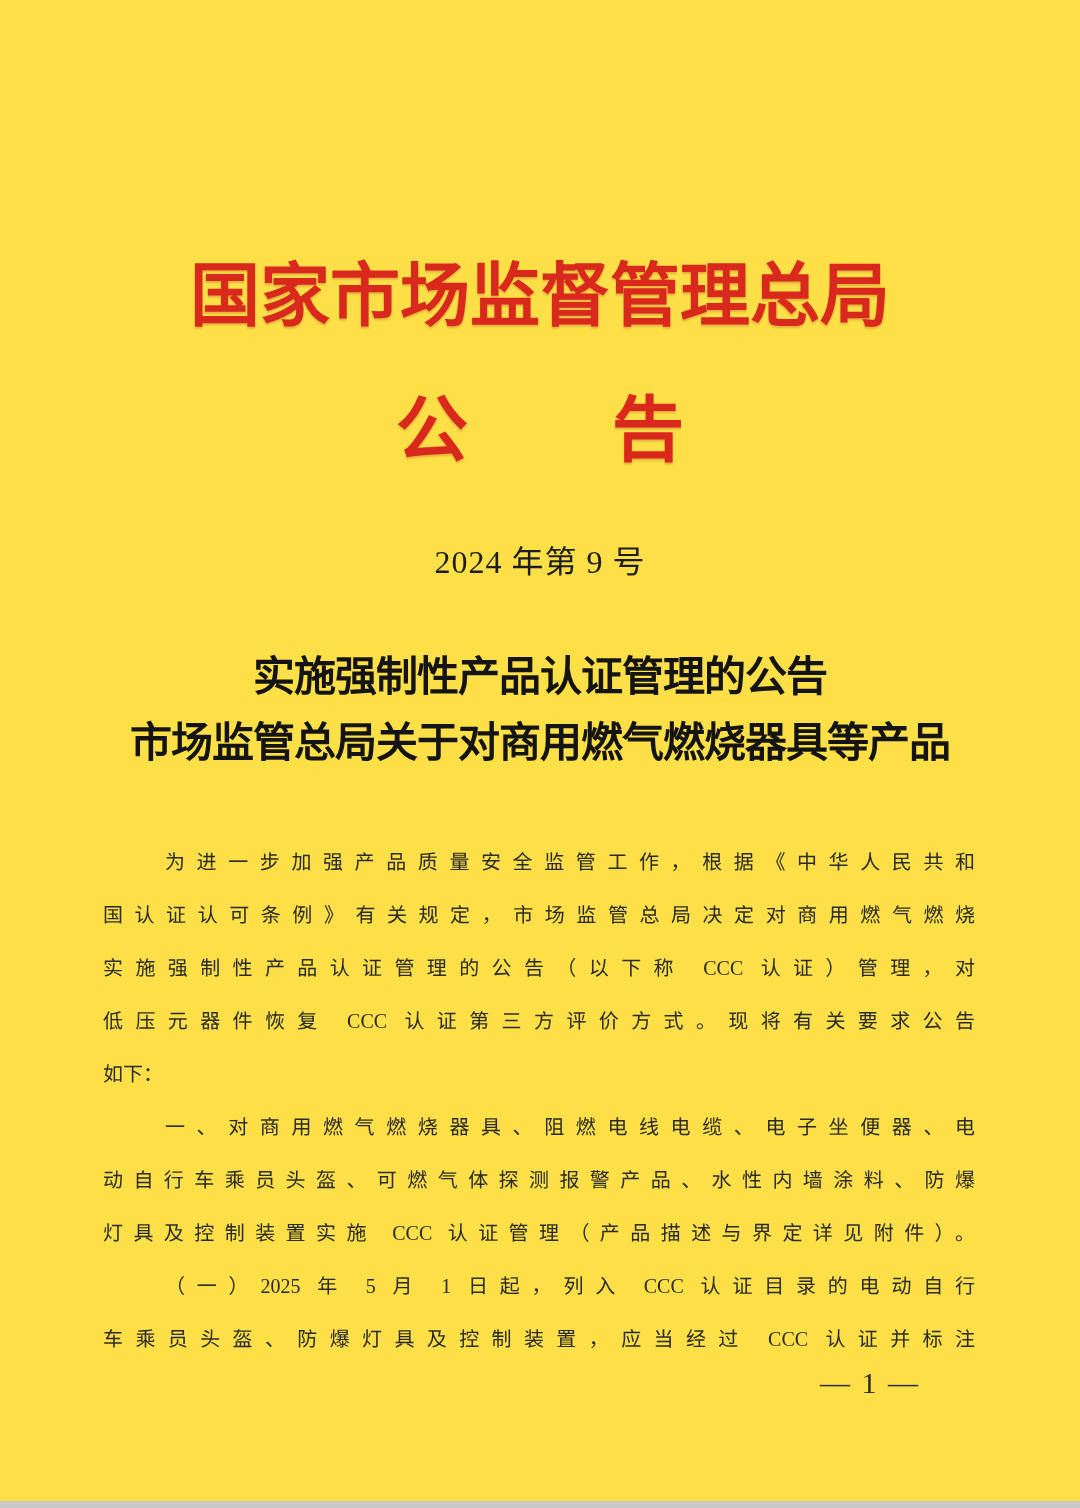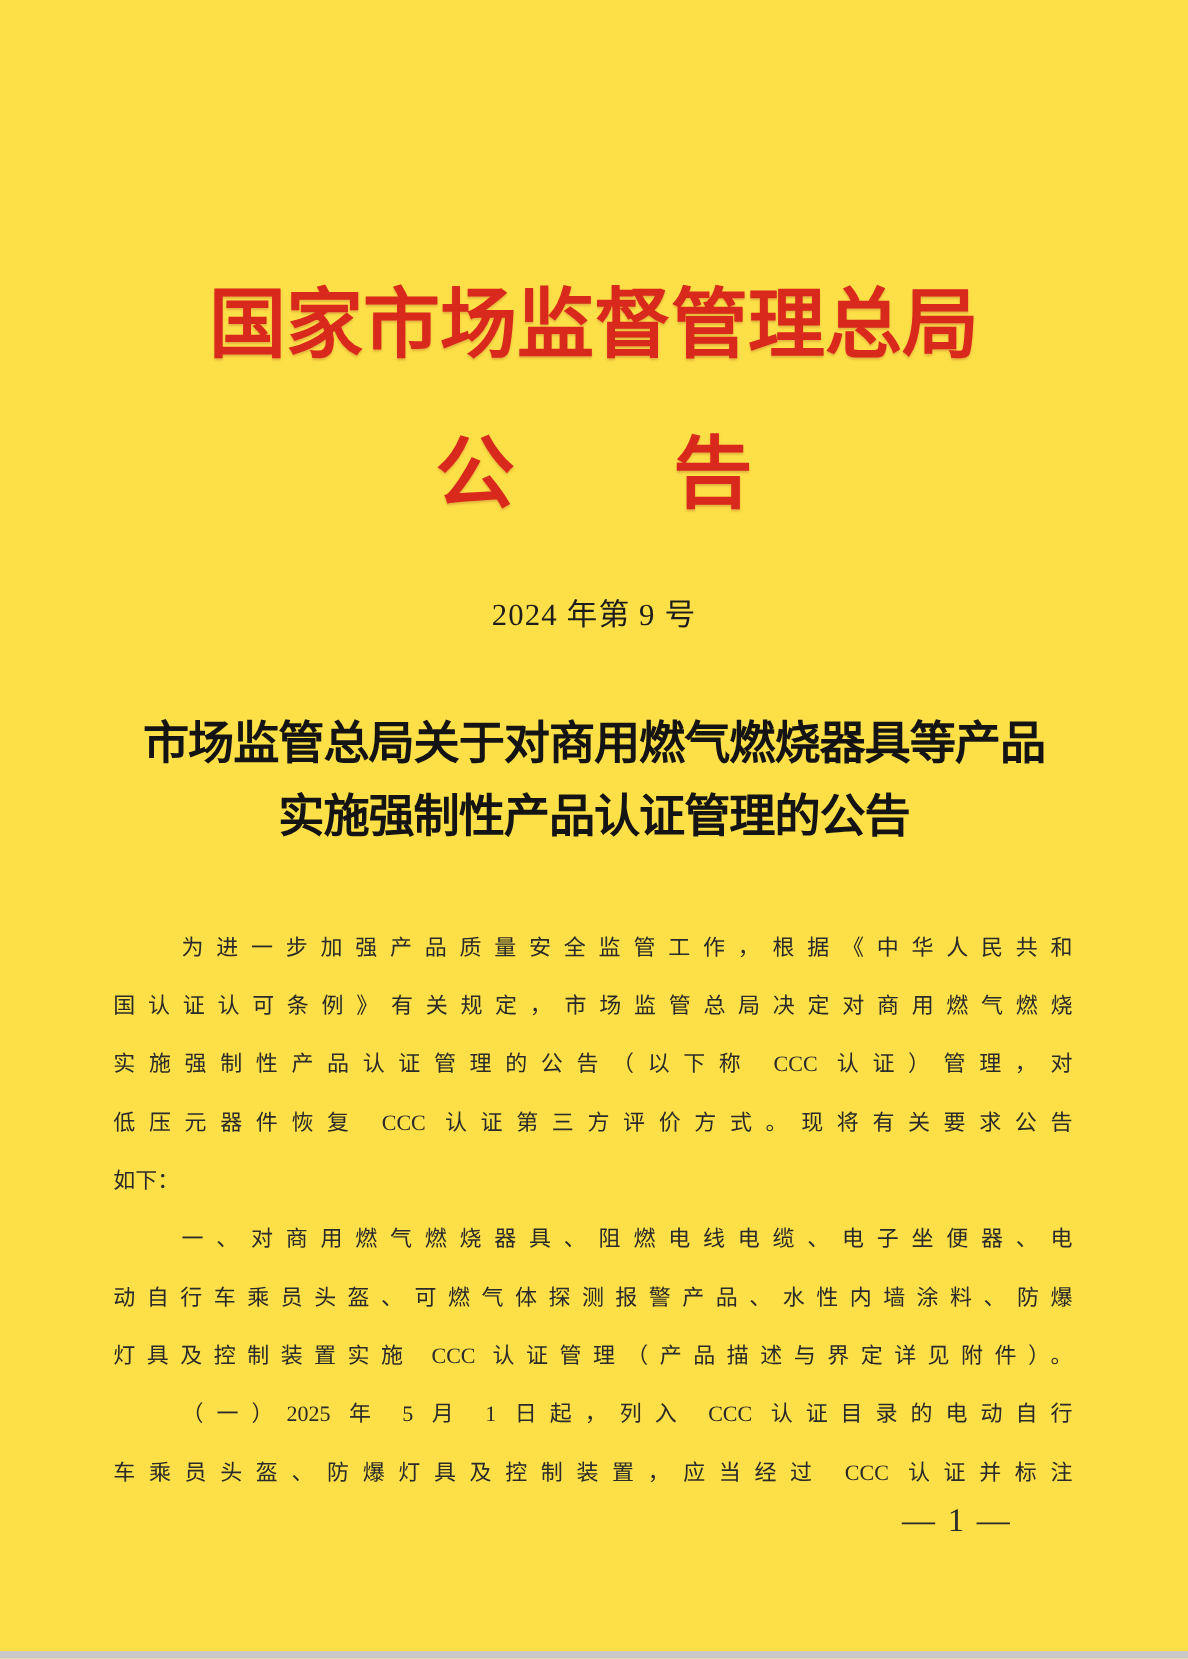--- a/index.html
+++ b/index.html
@@ -41,21 +41,21 @@
     line-height: 86px;
     text-shadow: 0 2px 2px rgba(150, 40, 30, 0.25);
     white-space: pre;
   }
   .issue-number {
     position: absolute;
     top: 536px;
     left: 0;
     width: 100%;
     text-align: center;
-    font-size: 28px;
+    font-size: 32px;
     font-weight: normal;
     color: #1d1d1d;
     letter-spacing: 1px;
   }
   .subject-title {
     position: absolute;
     top: 644px;
     left: 0;
     width: 100%;
     margin: 0;
@@ -115,22 +115,22 @@
 
 <div class="page">
 
   <h1 class="agency-title">国家市场监督管理总局</h1>
 
   <div class="announcement-title">公　　告</div>
 
   <div class="issue-number">2024 年第 9 号</div>
 
   <h2 class="subject-title">
+    <span class="t-line">实施强制性产品认证管理的公告</span>
     <span class="t-line">市场监管总局关于对商用燃气燃烧器具等产品</span>
-    <span class="t-line">实施强制性产品认证管理的公告</span>
   </h2>
 
   <div class="doc-body">
     <div class="line indent">为进一步加强产品质量安全监管工作，根据《中华人民共和</div>
     <div class="line">国认证认可条例》有关规定，市场监管总局决定对商用燃气燃烧</div>
     <div class="line">实施强制性产品认证管理的公告（以下称 CCC 认证）管理，对</div>
     <div class="line">低压元器件恢复 CCC 认证第三方评价方式。现将有关要求公告</div>
     <div class="line plain">如下：</div>
     <div class="line indent">一、对商用燃气燃烧器具、阻燃电线电缆、电子坐便器、电</div>
     <div class="line">动自行车乘员头盔、可燃气体探测报警产品、水性内墙涂料、防爆</div>

